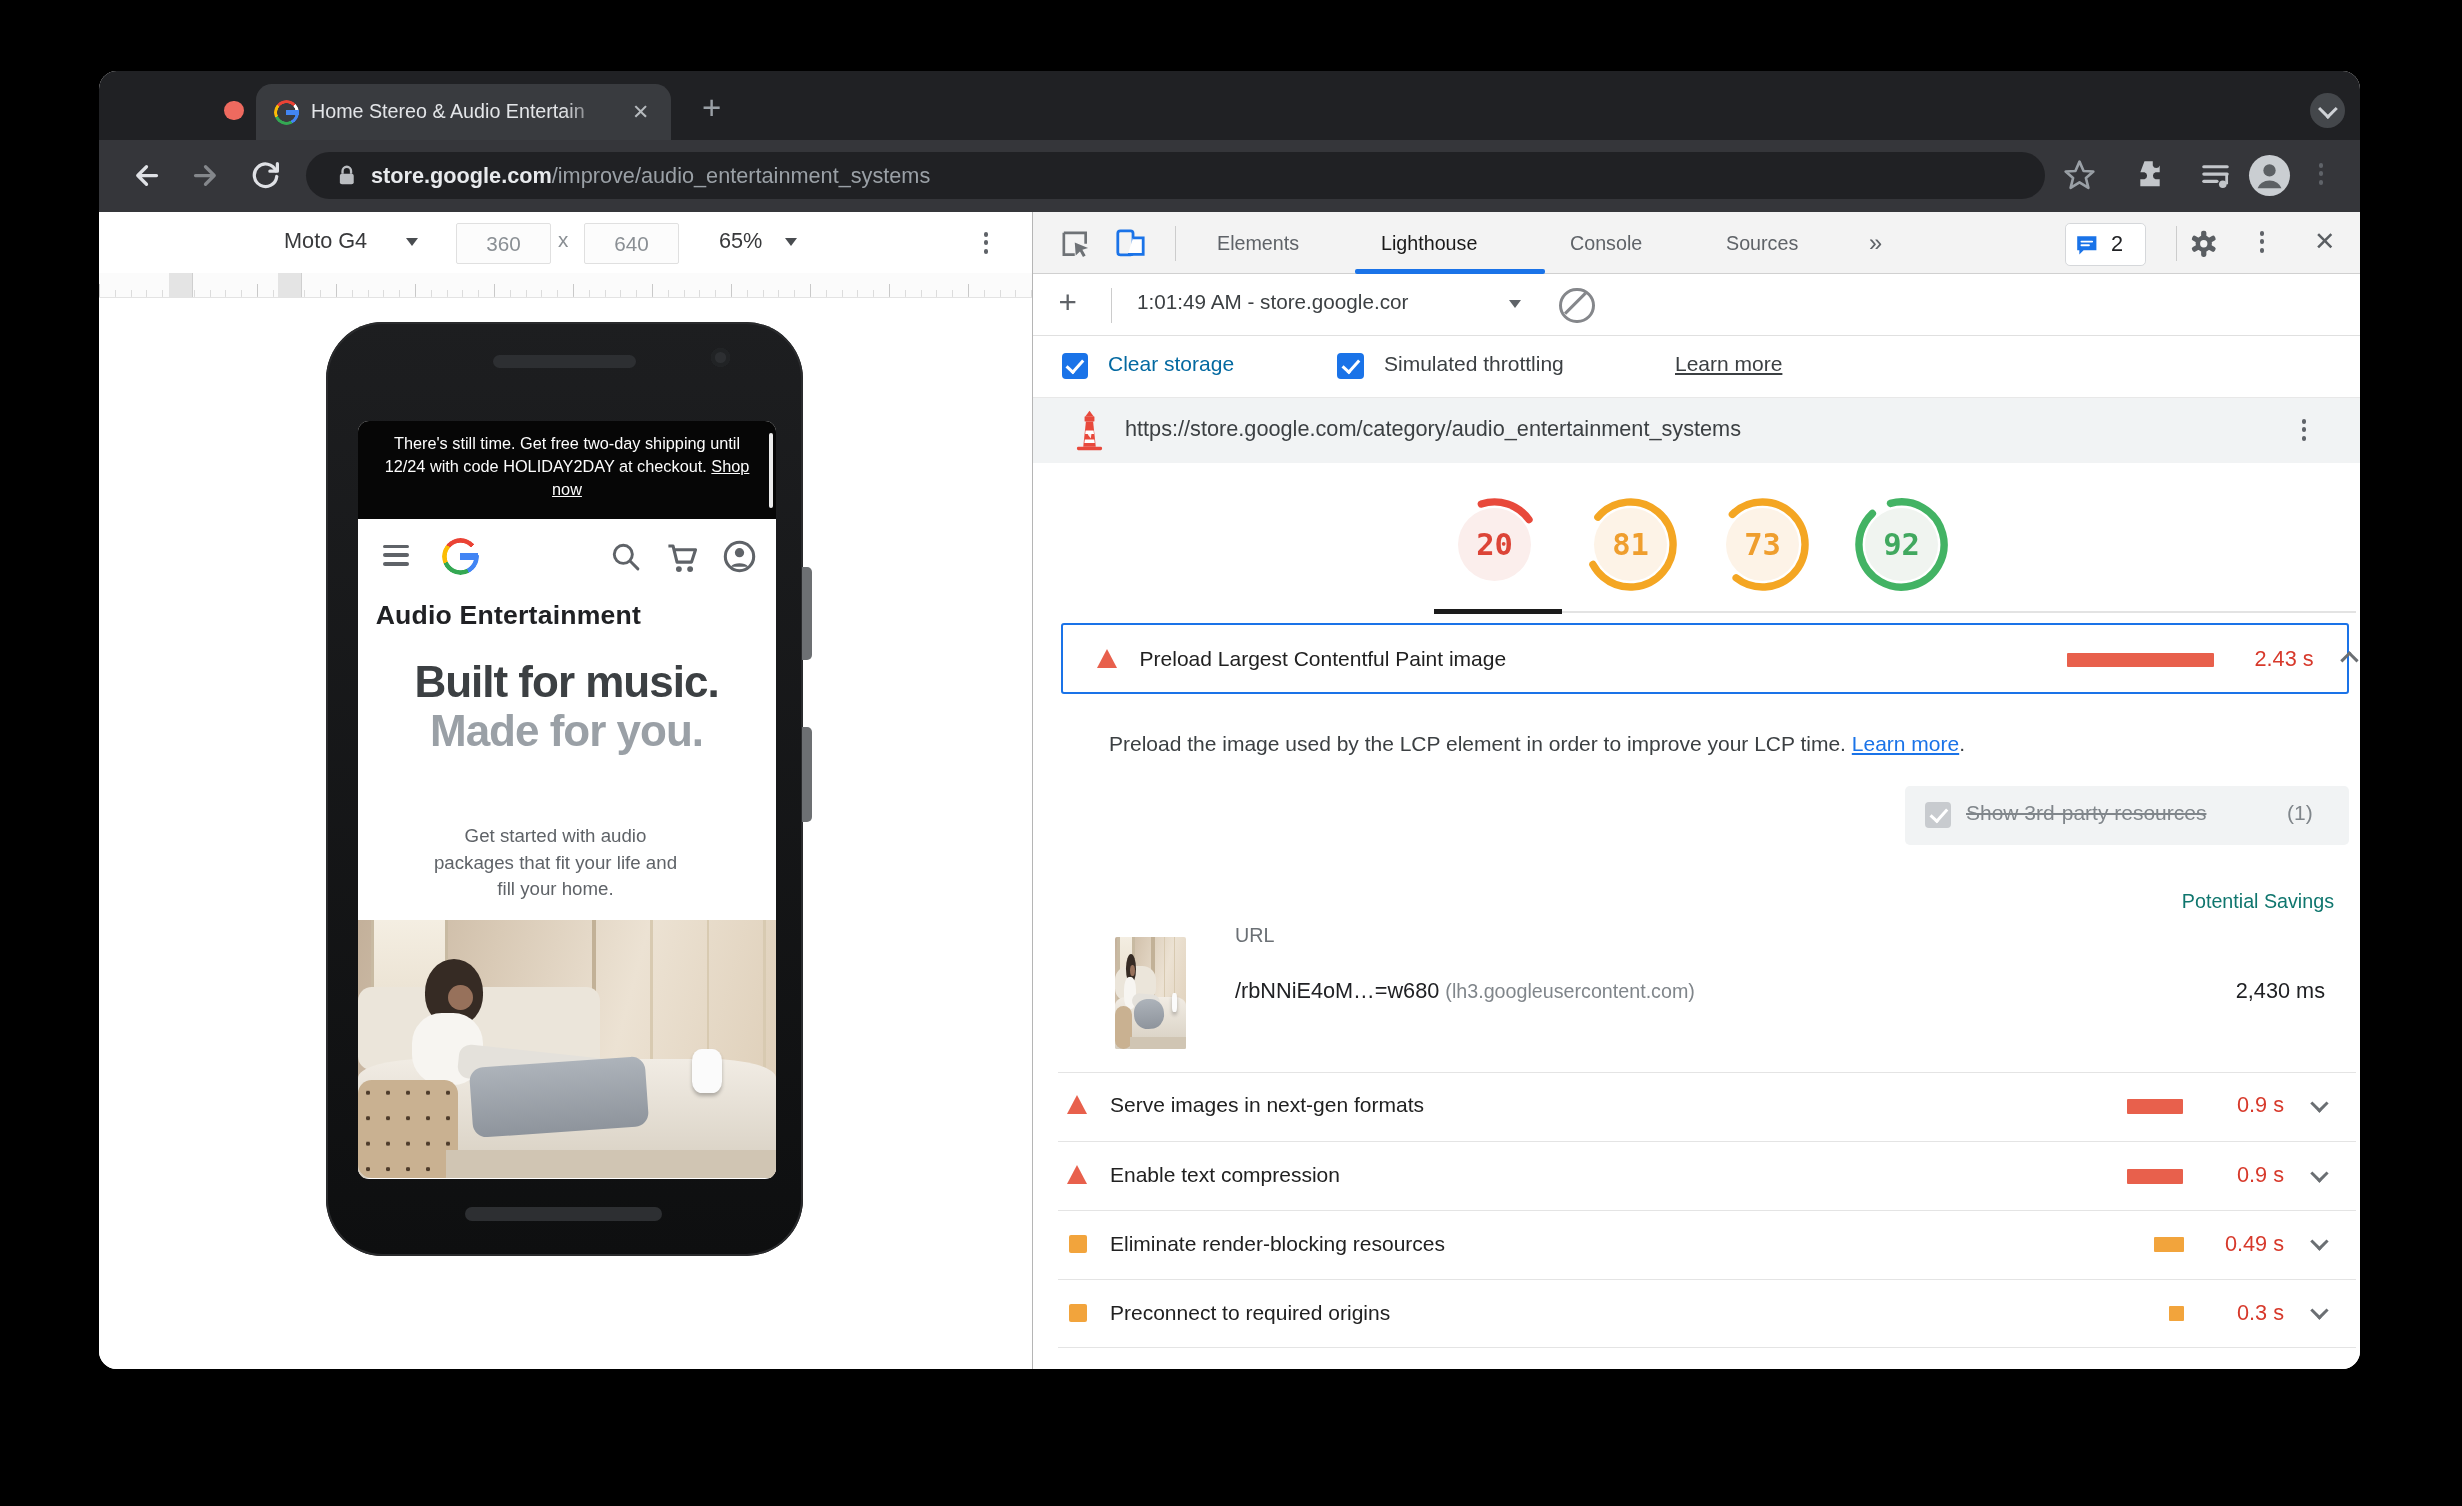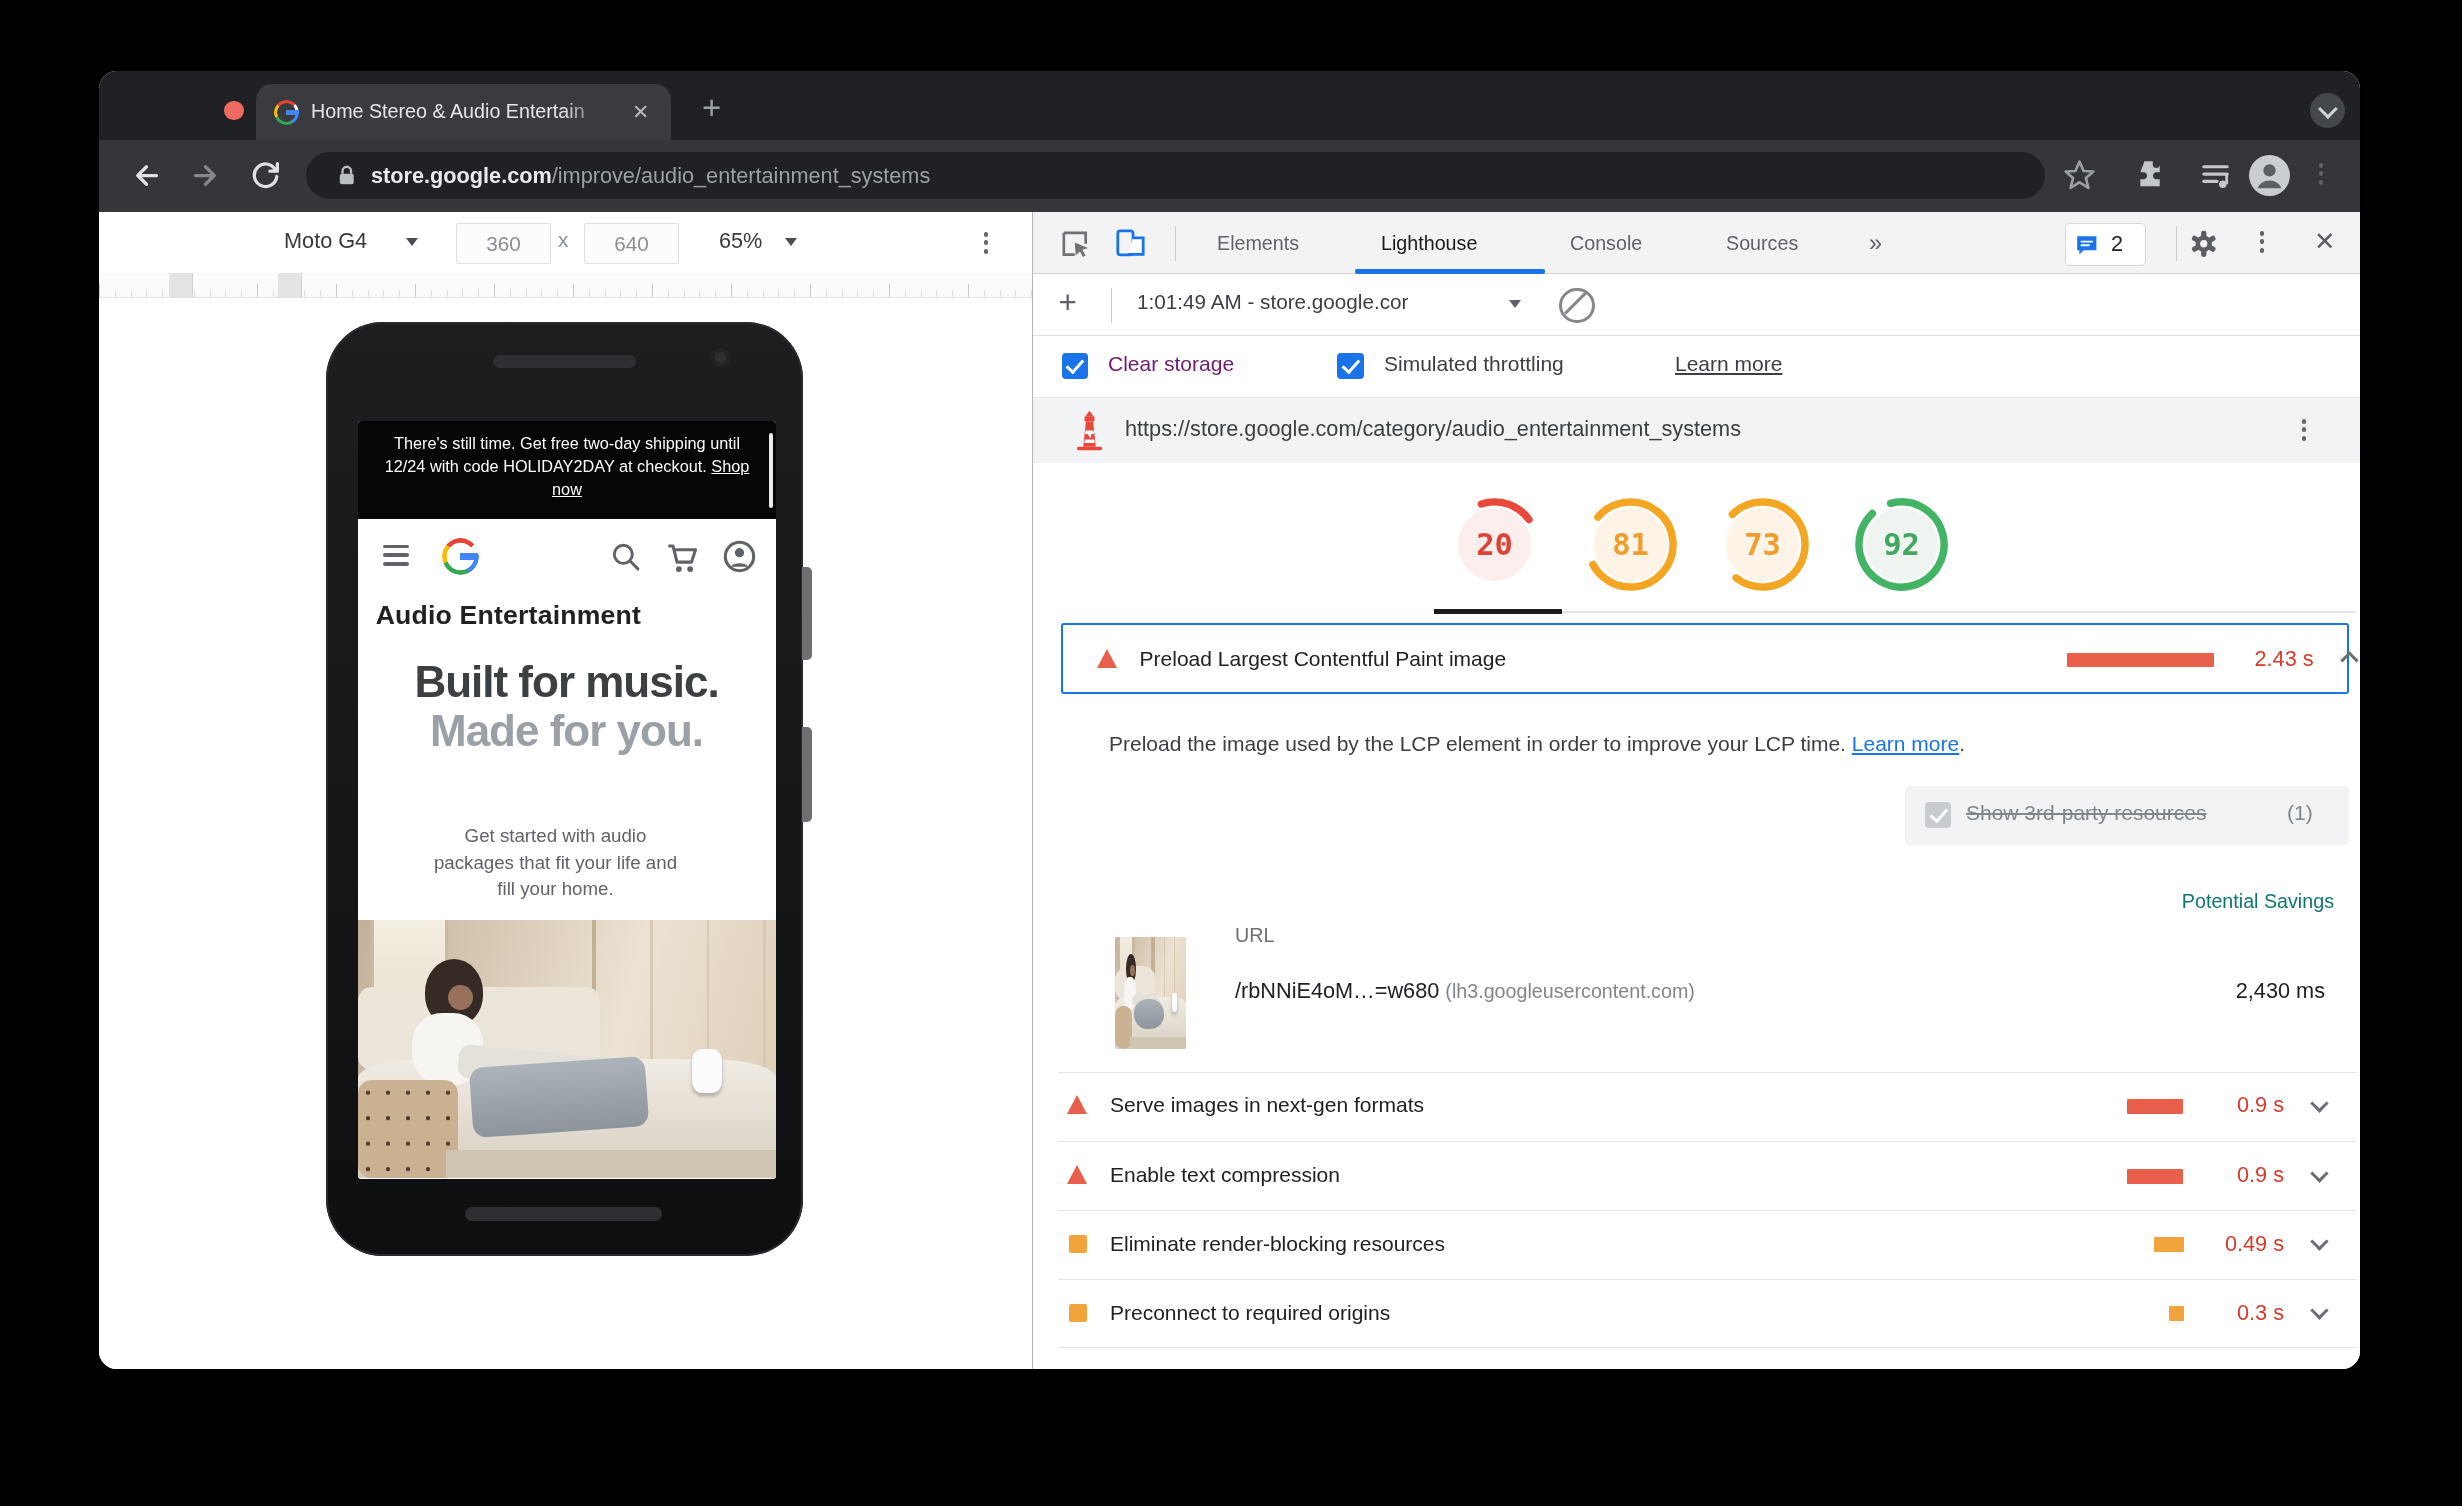--- a/index.html
+++ b/index.html
@@ -27,21 +27,21 @@
   .sizebox{position:absolute;top:10.8px;width:93px;height:39px;border:1px solid #e0e0e0;background:#fcfcfc;
     border-radius:2px;text-align:center;font-size:20.7px;color:#8a8f94;line-height:39px;}
   .caret{display:inline-block;width:0;height:0;border-left:6.9px solid transparent;border-right:6.9px solid transparent;border-top:8.9px solid #494c50;vertical-align:middle;}
   .ruler{position:absolute;left:0;top:61px;width:100%;height:23.6px;background-color:#fbfbfb;border-bottom:1px solid #e3e3e3;
     background-image:repeating-linear-gradient(90deg,#c9c9c9 0 1px,transparent 1px 79px),repeating-linear-gradient(90deg,#dcdcdc 0 1px,transparent 1px 15.8px);
     background-size:100% 12.8px,100% 6.9px;background-position:left bottom,left bottom;background-repeat:repeat-x,repeat-x;}
   .ruler-blk{position:absolute;top:61px;width:22.7px;height:23.6px;background:#e4e4e4;border-right:1px solid #cfcfcf;}
   .phone{position:absolute;left:227px;top:110px;width:477px;height:934px;border-radius:57px;
     background:linear-gradient(180deg,#1d1e20,#0e0f10);box-shadow:inset 0 0 0 2px #2a2b2d;}
   .side-btn{position:absolute;left:703px;width:9.9px;background:#6d7073;border-radius:0 4.9px 4.9px 0;}
-  .screen{position:absolute;left:259px;top:209px;width:418px;height:758px;background:#fff;overflow:hidden;border-radius:3px;}
+  .screen{position:absolute;left:259px;top:209px;width:418px;height:758px;background:#fff;overflow:hidden;border-radius:11px;}
   .promo{position:absolute;left:0;top:0;width:100%;height:98px;background:#060606;color:#fdfdfd;
     font-size:16.3px;line-height:23px;text-align:center;}
   .promo-inner{padding:10.8px 23.6px 0 23.6px;}
   .store-head{position:absolute;left:0;top:98px;width:100%;height:75px;background:#fff;}
   .sh-title{position:absolute;left:17.7px;top:179px;font-size:26.6px;font-weight:700;color:#202124;letter-spacing:0.2px;}
   .hero{position:absolute;left:41px;top:236px;width:335px;text-align:center;font-size:44px;line-height:49px;font-weight:700;letter-spacing:-1px;}
   .hero .dk{color:#3c4043;} .hero .gy{color:#9aa0a6;}
   .sub{position:absolute;left:40px;top:402px;width:315px;text-align:center;font-size:18.7px;line-height:26.6px;color:#5f6368;}
   .photo{position:absolute;left:0;top:499px;width:418px;height:258px;overflow:hidden;}
   
@@ -304,21 +304,21 @@
     <div class="row2" style="top:62px;height:62px;border-bottom:1px solid #e0e0e0;">
       <span style="position:absolute;left:25.6px;top:9.9px;font-size:31.5px;color:#5f6368;font-weight:300;">+</span>
       <div class="vdiv" style="left:78px;"></div>
       <span style="position:absolute;left:104px;top:15.8px;font-size:20.7px;color:#3c4043;">1:01:49 AM - store.google.cor</span>
       <span class="caret" style="position:absolute;left:476px;top:25.6px;border-top-color:#5f6368;"></span>
       <div class="noentry" style="left:526px;top:13.8px;"></div>
     </div>
 
     <div class="row2" style="top:124px;height:62px;border-bottom:1px solid #e8e8e8;">
       <div class="cb" style="left:28.6px;top:16.7px;"></div>
-      <span style="position:absolute;left:75px;top:15.8px;font-size:21px;color:#701a75;">Clear storage</span>
+      <span style="position:absolute;left:75px;top:15.8px;font-size:21px;color:#0369a1;">Clear storage</span>
       <div class="cb" style="left:304px;top:16.7px;"></div>
       <span style="position:absolute;left:351px;top:15.8px;font-size:21px;color:#3c4043;">Simulated throttling</span>
       <span class="link" style="position:absolute;left:642px;top:15.8px;font-size:21px;color:#3c4043;">Learn more</span>
     </div>
 
     <div class="row2" style="top:186px;height:65px;background:#f1f3f4;">
       <svg style="position:absolute;left:35px;top:10.8px;" width="43" height="43" viewBox="0 0 48 48">
         <rect x="10" y="42" width="28" height="4" rx="1.5" fill="#e8493c"></rect>
         <path d="M17 42 L20 14 H28 L31 42 Z" fill="#e8493c"></path>
         <path d="M18.8 34 h10.6 l0.5 4 h-11.6 z" fill="#fff"></path>

